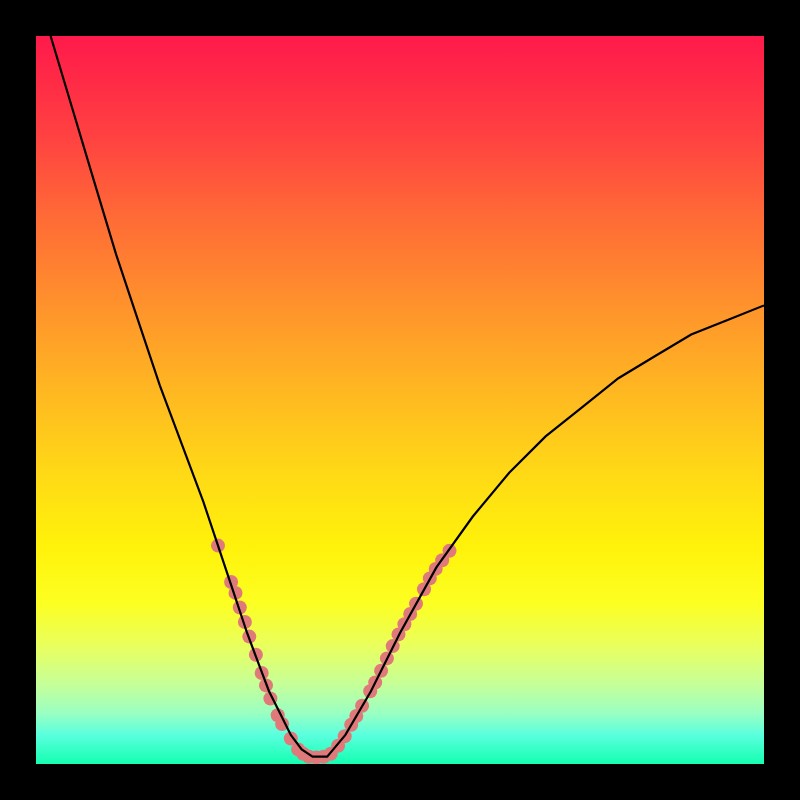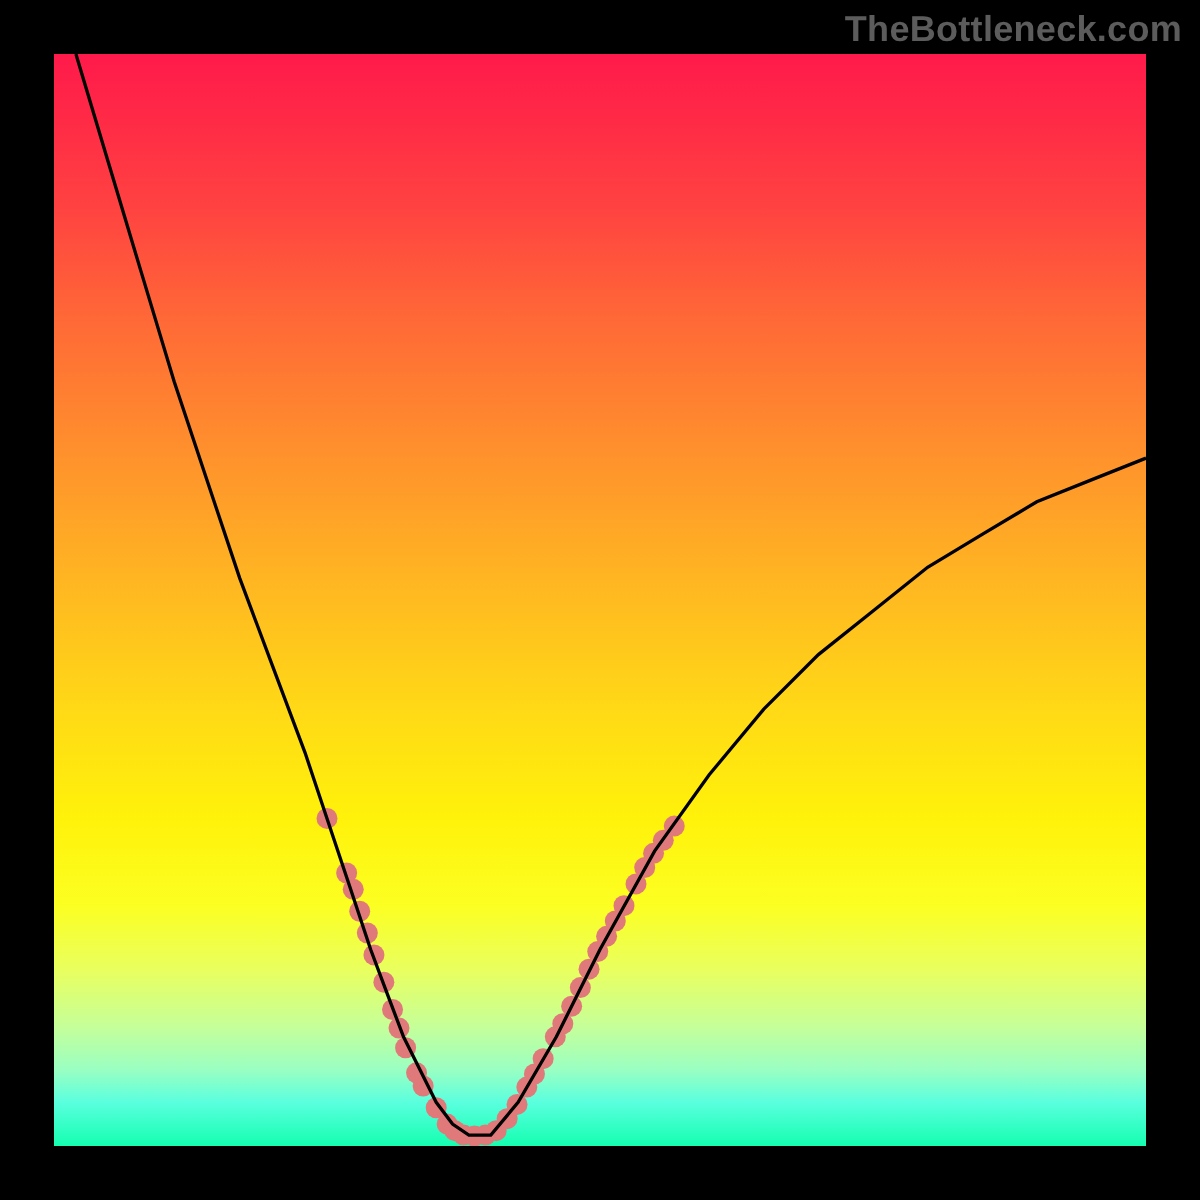--- a/index.html
+++ b/index.html
@@ -59,21 +59,20 @@
   svg.curve {
     position: absolute;
     left: 0; top: 0;
     width: 728px; height: 728px;
   }
 </style>
 </head>
 <body>
 
 <div class="frame">
-  <div class="watermark">TheBottleneck.com</div>
   <div class="plot">
     <div class="gradient"></div>
     <svg class="curve" viewBox="0 0 728 728">
       <g id="marker-layer">
           <circle cx="182.0" cy="509.6" r="7" fill="#e07a7a"></circle>
           <circle cx="195.1" cy="546.0" r="7" fill="#e07a7a"></circle>
           <circle cx="199.5" cy="556.9" r="7" fill="#e07a7a"></circle>
           <circle cx="203.8" cy="571.5" r="7" fill="#e07a7a"></circle>
           <circle cx="208.9" cy="586.0" r="7" fill="#e07a7a"></circle>
           <circle cx="213.3" cy="600.6" r="7" fill="#e07a7a"></circle>

